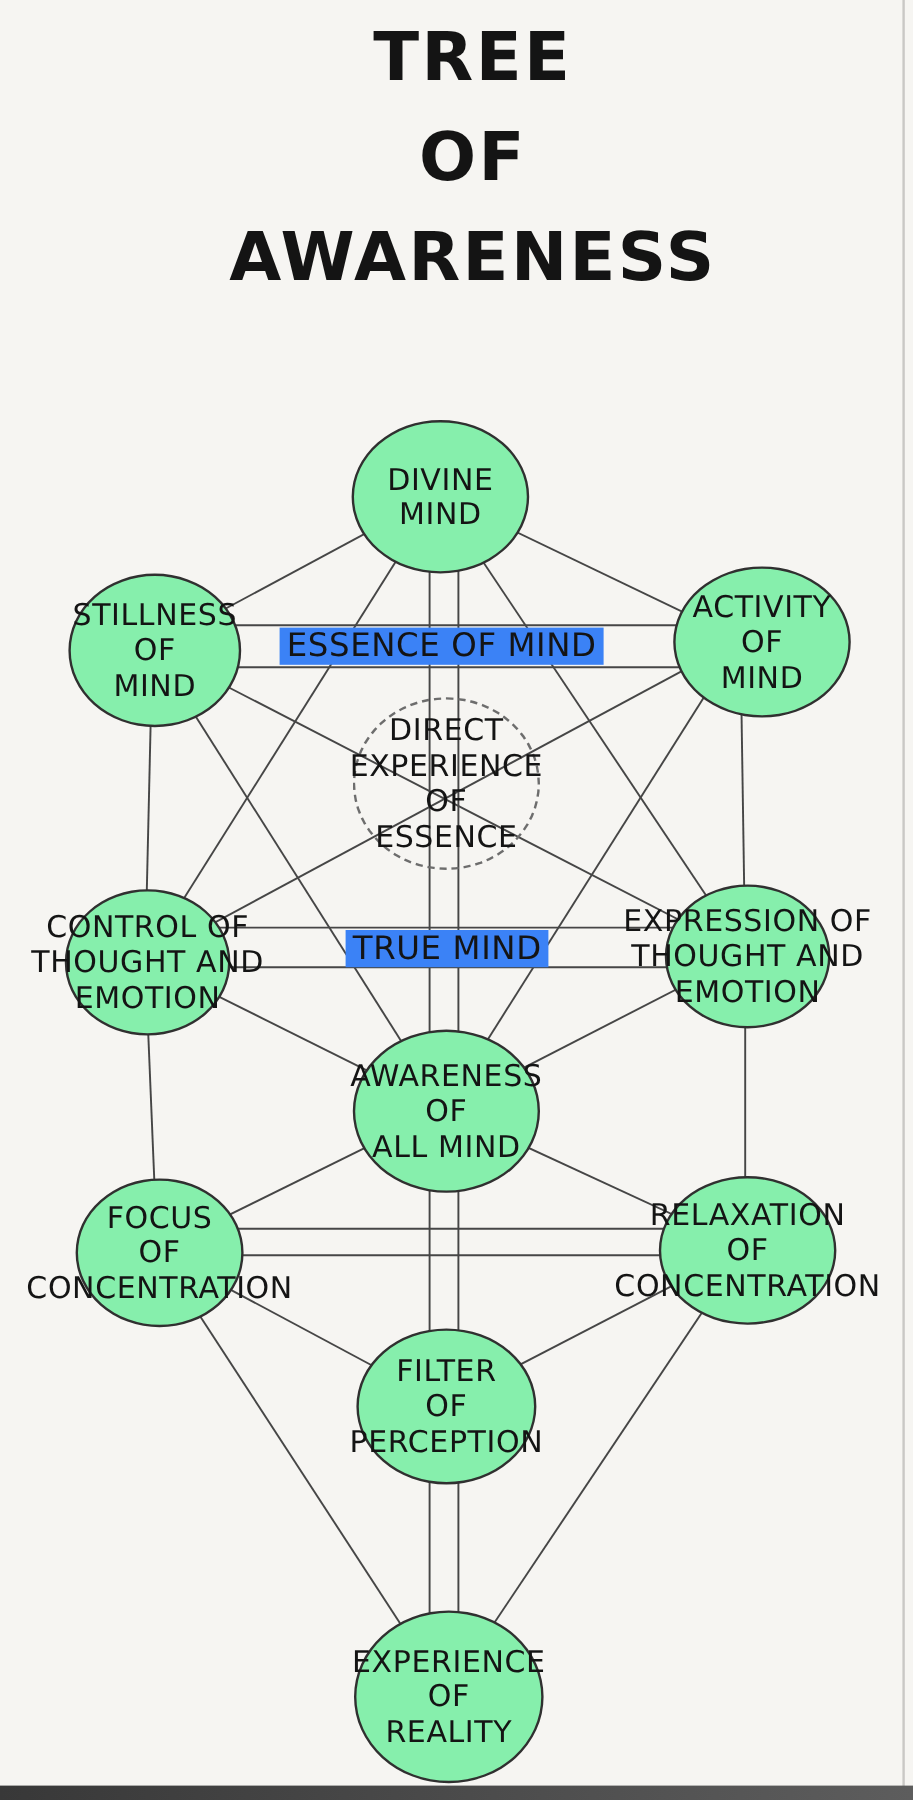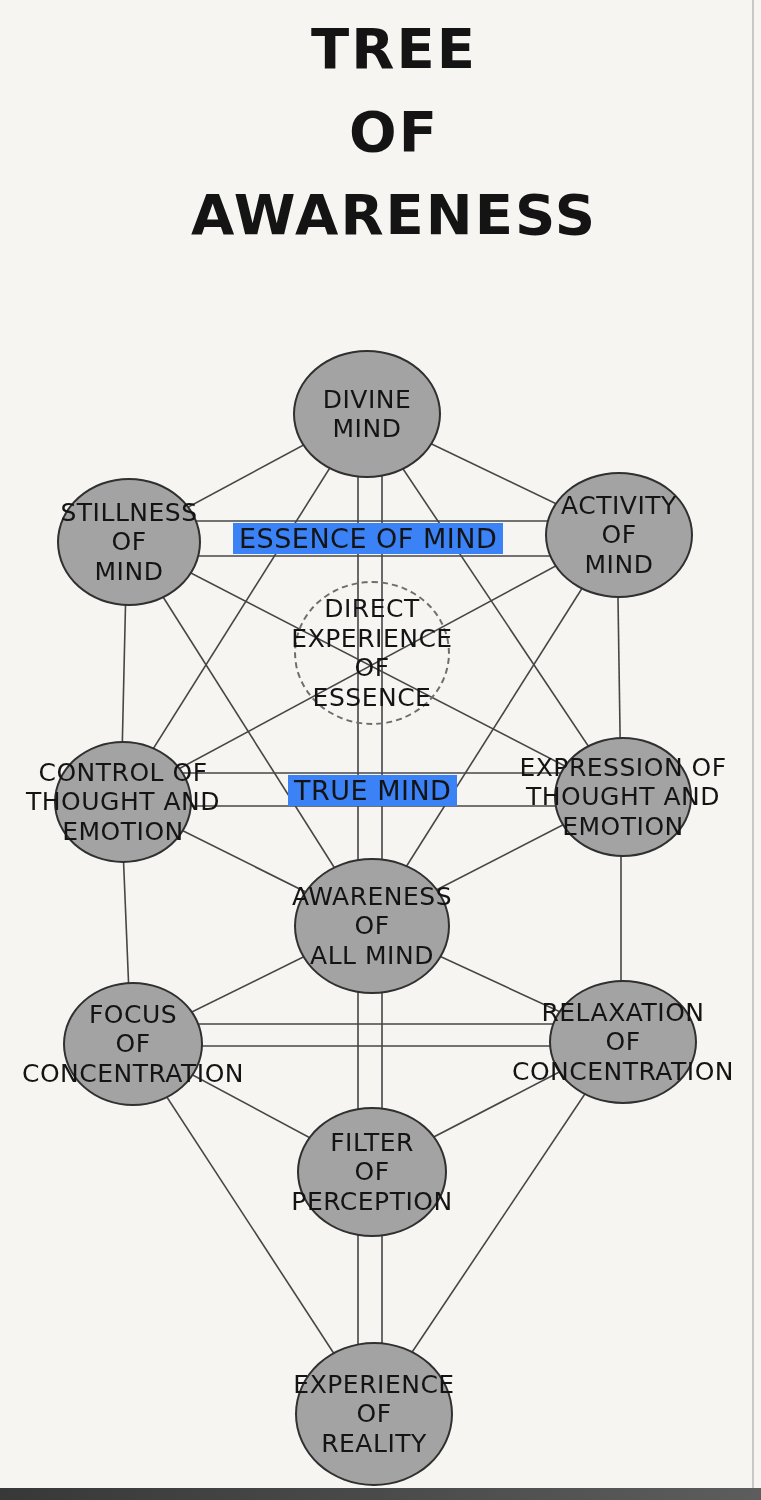--- a/index.html
+++ b/index.html
@@ -43,42 +43,42 @@
   }
   svg.paths line {
     stroke: #464646;
     stroke-width: 1.6;
   }
   
   .node {
     position: absolute;
     border: 2px solid #303030;
     border-radius: 50%;
-    background: #a3a3a3;
+    background: #86efac;
     display: flex;
     align-items: center;
     justify-content: center;
     z-index: 2;
   }
   .node.dashed {
     border: 2px dashed #6d6d6d;
     background: transparent;
   }
   .node-label {
     text-align: center;
     font-size: 25px;
     line-height: 1.18;
     letter-spacing: 0.5px;
     white-space: nowrap;
   }
   .node-label span { display: block; }
   
   .n-divine      { left: 293px; top: 350px;  width: 144px; height: 124px; }
   .n-stillness   { left: 57px;  top: 478px;  width: 140px; height: 124px; }
-  .n-activity    { left: 545px; top: 472px;  width: 144px; height: 122px; }
+  .n-activity    { left: 561px; top: 472px;  width: 144px; height: 122px; }
   .n-direct      { left: 294px; top: 581px;  width: 152px; height: 140px; }
   .n-control     { left: 54px;  top: 741px;  width: 134px; height: 118px; }
   .n-expression  { left: 554px; top: 737px;  width: 134px; height: 116px; }
   .n-awareness   { left: 294px; top: 858px;  width: 152px; height: 132px; }
   .n-focus       { left: 63px;  top: 982px;  width: 136px; height: 120px; }
   .n-relaxation  { left: 549px; top: 980px;  width: 144px; height: 120px; }
   .n-filter      { left: 297px; top: 1107px; width: 146px; height: 126px; }
   .n-experience  { left: 295px; top: 1342px; width: 154px; height: 140px; }
   
   .path-label {

